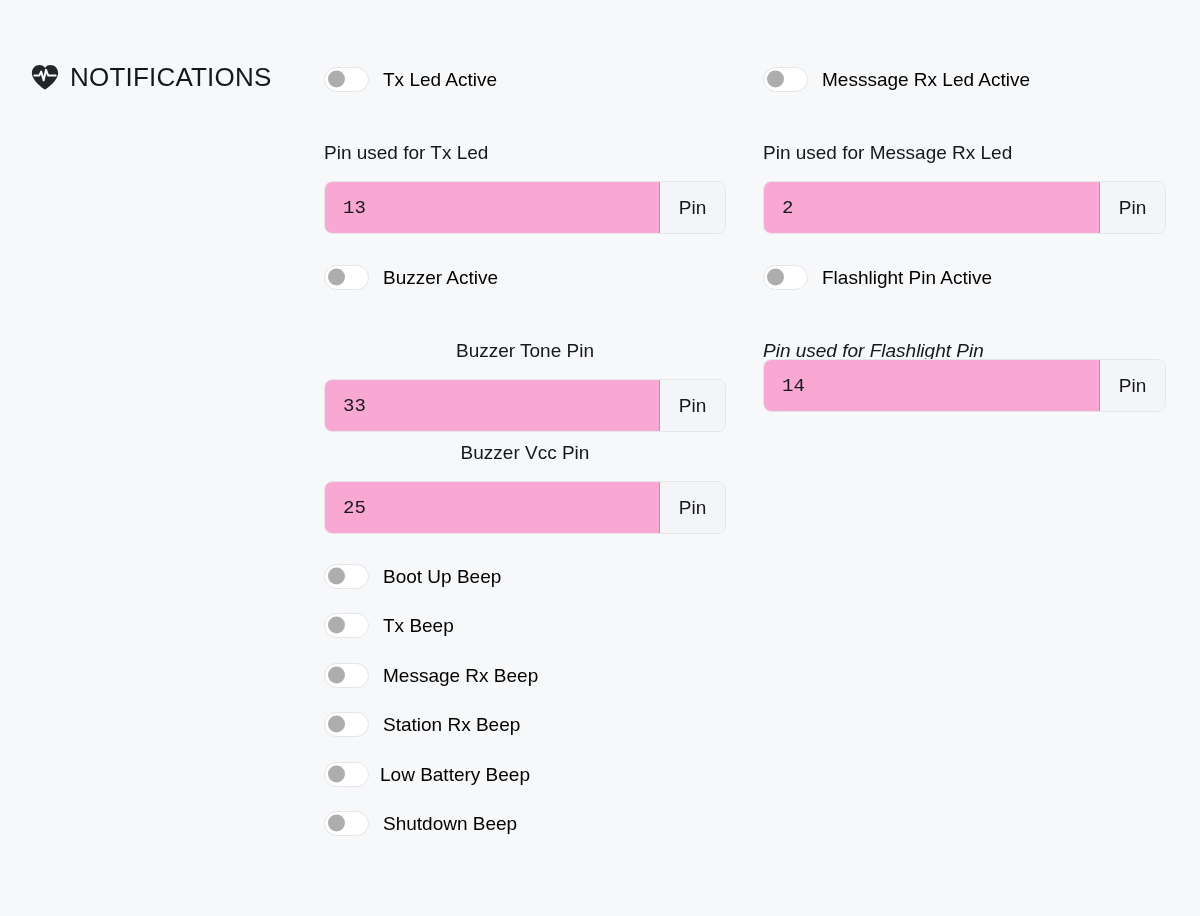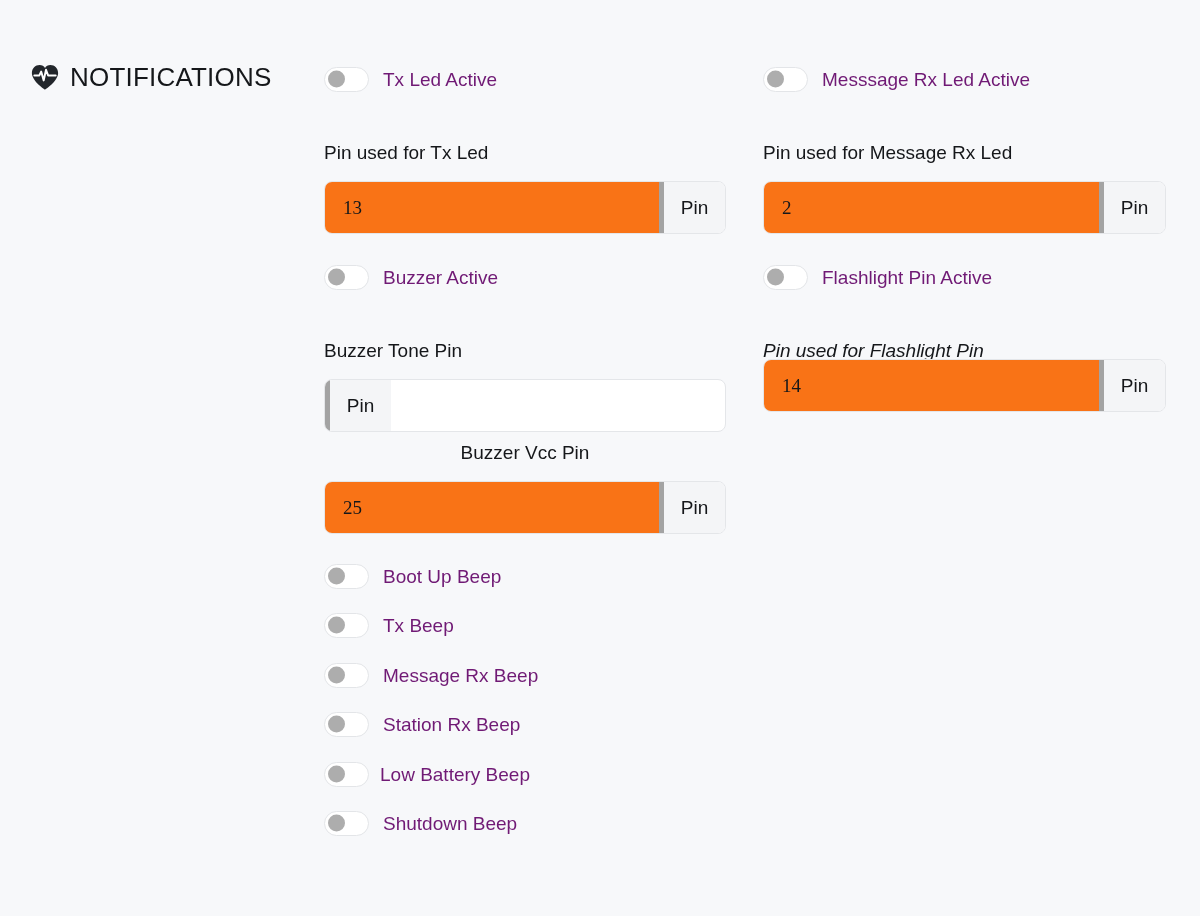--- a/index.html
+++ b/index.html
@@ -75,21 +75,21 @@
     top: 50%;
     left: 3px;
     transform: translateY(-50%);
     width: 17px;
     height: 17px;
     border-radius: 50%;
     background: #adadad;
   }
   .toggle-label {
     font-size: 19px;
-    color: #701a75;
+    color: #000000;
     line-height: 1;
     white-space: nowrap;
   }
 
   
   .field-label {
     font-size: 19px;
     color: #15171a;
     line-height: 1;
     white-space: nowrap;
@@ -103,36 +103,36 @@
     border: 1px solid #e4e6e9;
     border-radius: 8px;
     background: #ffffff;
     box-sizing: border-box;
     overflow: hidden;
   }
   .input-group .field {
     flex: 1 1 auto;
     border: none;
     outline: none;
-    background: #f97316;
-    font-family: Liberation Serif, serif;
+    background: #f9a8d4;
+    font-family: Liberation Mono, monospace;
     font-size: 19px;
     color: #15171a;
     padding: 0 18px;
     min-width: 0;
   }
   .input-group .addon {
     flex: 0 0 auto;
     display: flex;
     align-items: center;
     justify-content: center;
     min-width: 66px;
     padding: 0 16px;
     background: #f4f5f7;
-    border-left: 5px solid #a3a3a3;
+    border-left: 1px solid #a3a3a3;
     font-size: 19px;
     color: #15171a;
     box-sizing: border-box;
   }
 
   
   .abs { position: absolute; left: 0; }
   .w-left  { width: 402px; }
   .w-right { width: 403px; }
 </style>
@@ -166,22 +166,23 @@
       <span class="addon">Pin</span>
     </div>
 
     <div class="abs toggle-row w-left" style="top:262px;">
       <span class="switch">
         <span class="knob"></span>
       </span>
       <span class="toggle-label">Buzzer Active</span>
     </div>
 
-    <div class="abs field-label w-left" style="top:341px;">Buzzer Tone Pin</div>
+    <div class="abs field-label w-left" style="top:341px;text-align:center;">Buzzer Tone Pin</div>
     <div class="abs input-group w-left" style="top:379px;">
+      <input class="field" type="text" value="33" style="">
       <span class="addon">Pin</span>
     </div>
 
     <div class="abs field-label w-left" style="top:443px;text-align:center;">Buzzer Vcc Pin</div>
     <div class="abs input-group w-left" style="top:481px;">
       <input class="field" type="text" value="25" style="">
       <span class="addon">Pin</span>
     </div>
 
     <div class="abs toggle-row w-left" style="top:561px;">

